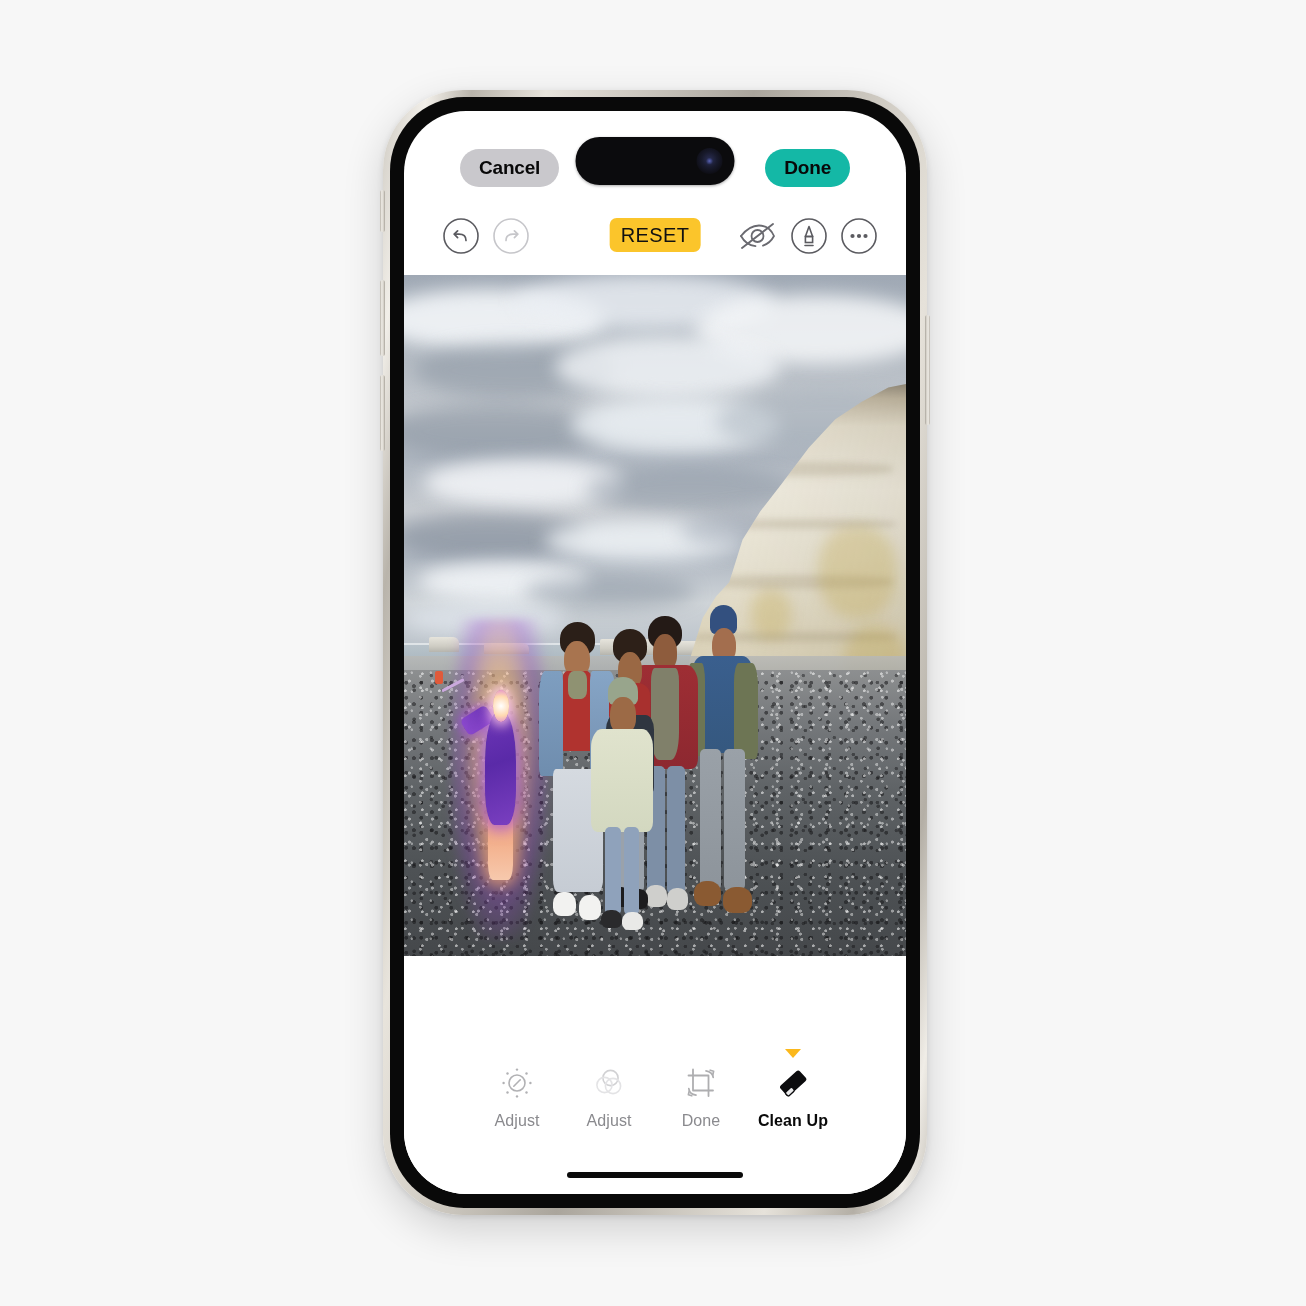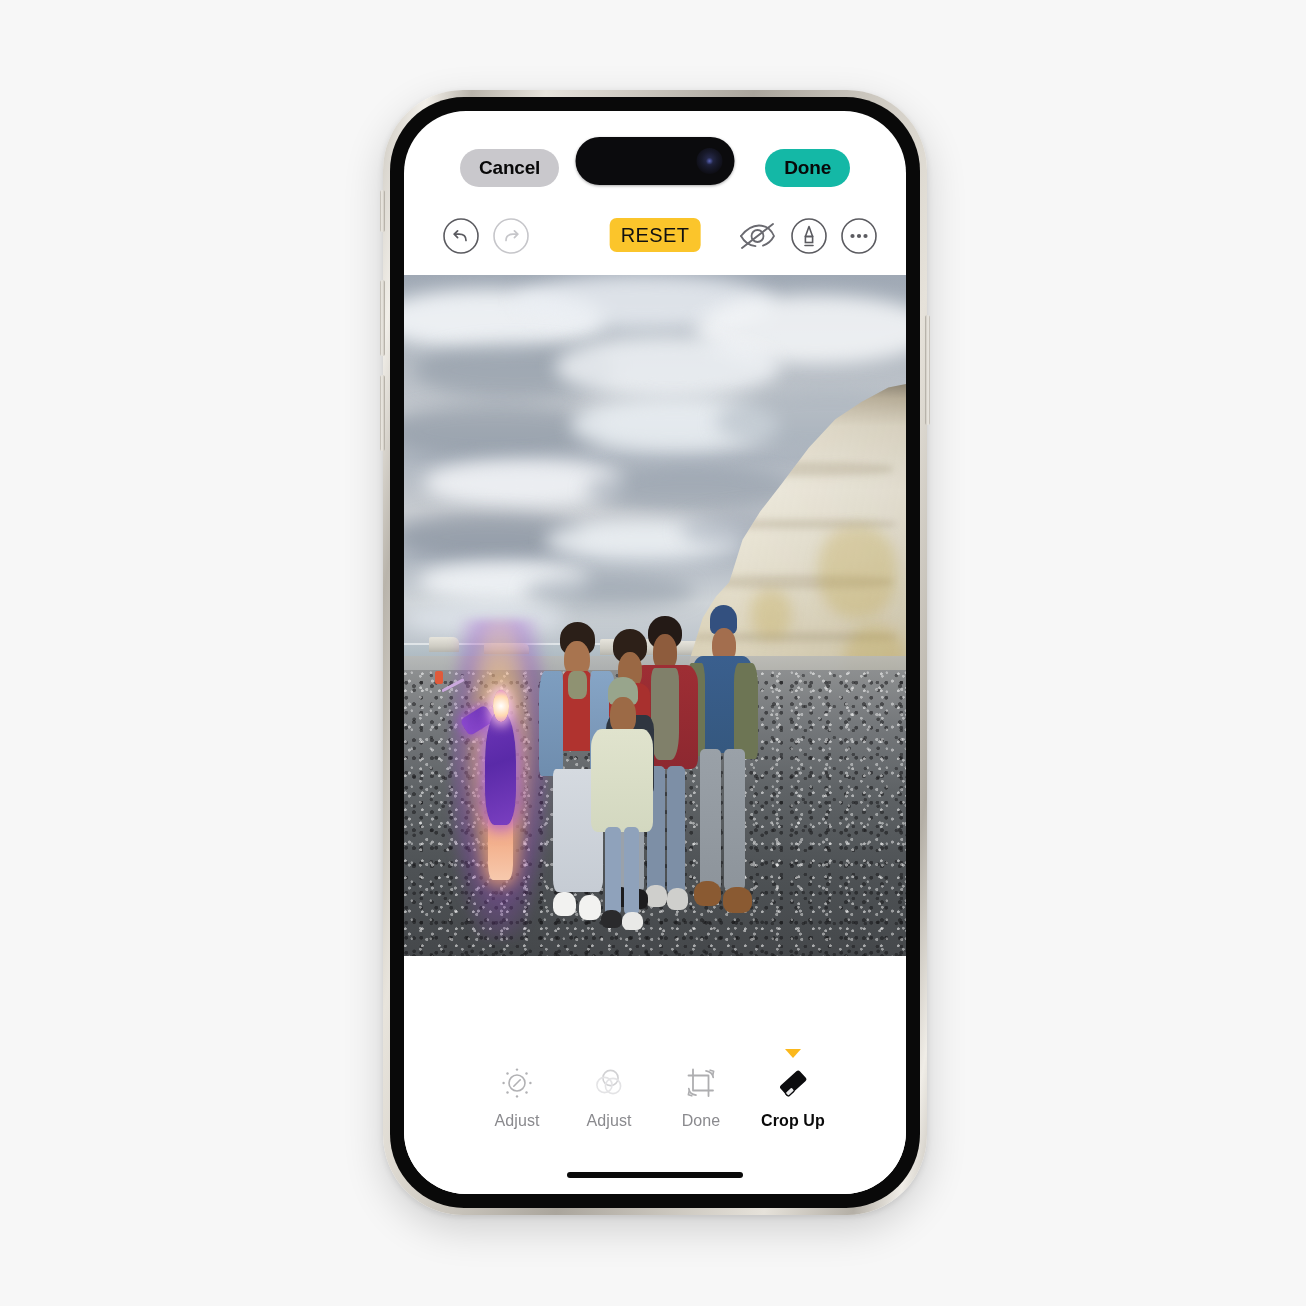--- a/index.html
+++ b/index.html
@@ -621,21 +621,21 @@
               <div class="ticon">
                 <svg width="34" height="34" viewBox="0 0 34 34">
                   <g transform="rotate(-42 17 17)">
                     <rect x="4" y="10.5" width="26" height="13.5" rx="2.6" fill="#0c0c0e"></rect>
                     <rect x="4" y="18.6" width="9.5" height="5.4" rx="1.8" fill="#0c0c0e"></rect>
                     <rect x="4.4" y="18.8" width="9" height="5" rx="1.6" fill="#ffffff" opacity="0.92"></rect>
                     <rect x="4.4" y="18.8" width="9" height="5" rx="1.6" fill="none" stroke="#0c0c0e" stroke-width="1.3"></rect>
                   </g>
                 </svg>
               </div>
-              <div class="tlabel">Crop Up</div>
+              <div class="tlabel">Clean Up</div>
             </div>
 
           </div>
 
           <div id="home-indicator"></div>
         </div>
 
       </div>
     </div>
   </div>

